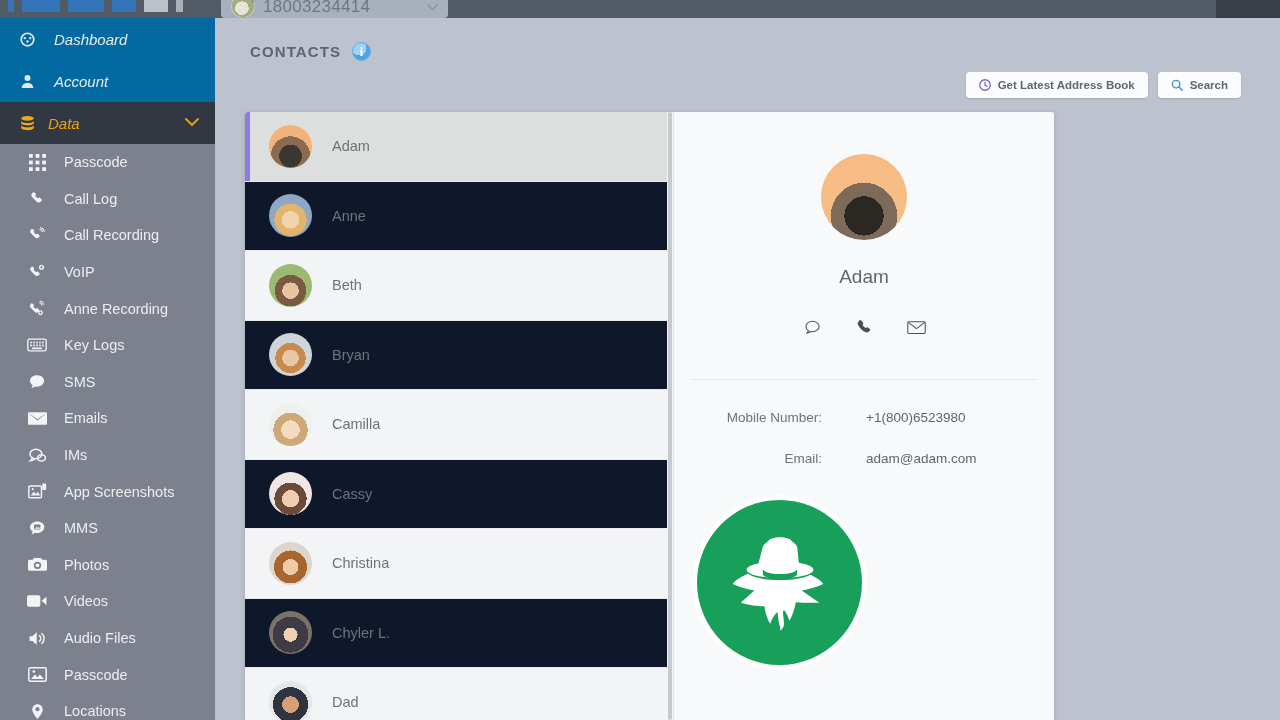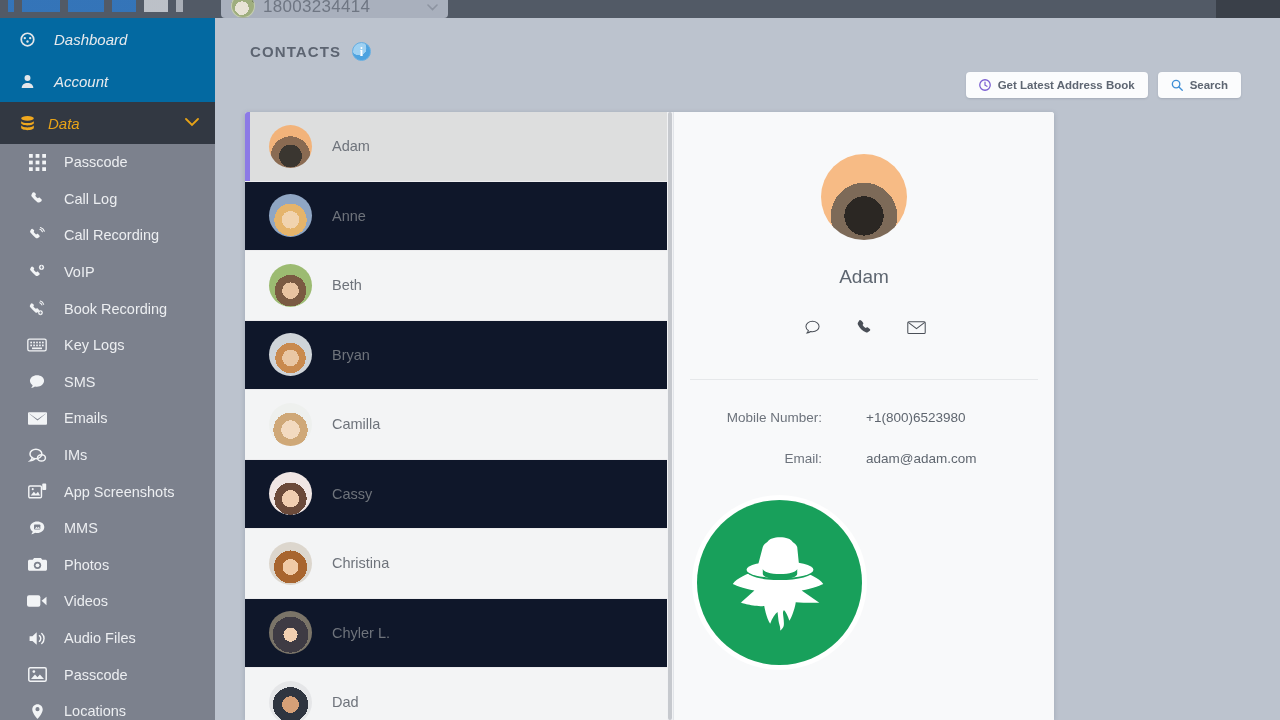--- a/index.html
+++ b/index.html
@@ -248,21 +248,21 @@
 
       <div class="sub-item">
         <span class="ic">
           <svg width="18" height="18" viewBox="0 0 24 24" fill="none">
             <path d="M5.2 4.2c-.6 0-1.1.3-1.4.8L2.6 7.2c-.4.7-.3 1.6.2 2.2 2 2.7 4.5 5.1 7.2 7.2.6.5 1.5.6 2.2.2l2.2-1.2c.5-.3.8-.8.8-1.4 0-.4-.2-.8-.4-1l-1.8-1.8c-.4-.4-1.1-.5-1.6-.2l-1 .6c-1.2-.9-2.4-2-3.3-3.3l.6-1c.3-.5.2-1.2-.2-1.6L5.7 4.5c-.2-.2-.3-.3-.5-.3z" fill="currentColor"></path>
             <path d="M15.6 3.6a4.4 4.4 0 013 2.9M16.3 1.4a6.8 6.8 0 014.6 4.4" stroke="currentColor" stroke-width="1.4" stroke-linecap="round"></path>
             <circle cx="16.6" cy="17" r="3.2" fill="currentColor"></circle>
             <path d="M15.2 17h2.8M16.6 15.6v2.8" stroke="#7c818d" stroke-width="1" stroke-linecap="round"></path>
           </svg>
         </span>
-        <span>Book Recording</span>
+        <span>Anne Recording</span>
       </div>
 
       <div class="sub-item">
         <span class="ic">
           <svg width="20" height="20" viewBox="0 0 24 18" fill="none">
             <rect x="1" y="2" width="22" height="14" rx="2" stroke="currentColor" stroke-width="1.6"></rect>
             <rect x="4" y="5" width="2" height="2" fill="currentColor"></rect>
               <rect x="7.5" y="5" width="2" height="2" fill="currentColor"></rect>
             <rect x="11" y="5" width="2" height="2" fill="currentColor"></rect>
               <rect x="14.5" y="5" width="2" height="2" fill="currentColor"></rect>

